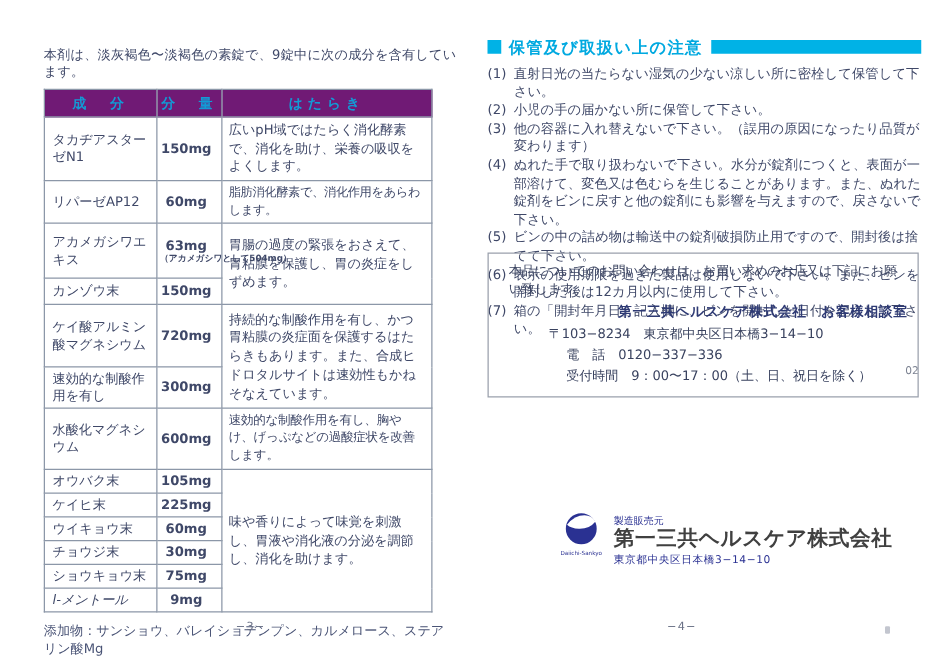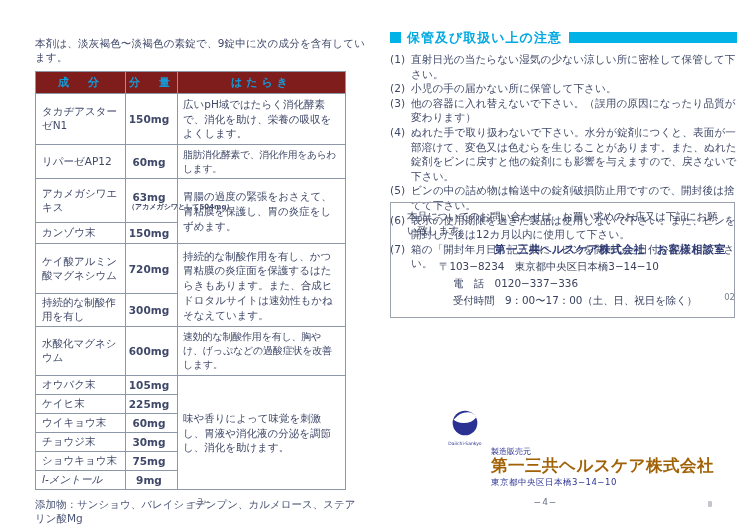--- a/index.html
+++ b/index.html
@@ -16,21 +16,21 @@
   
   .sec-head{display:flex;align-items:center;height:15px;}
   .sec-square{width:11px;height:11px;background:#00b2e6;flex:0 0 auto;}
   .sec-title{color:#00a9e0;font-weight:bold;font-size:13px;margin:0 7px 0 6px;white-space:nowrap;letter-spacing:1px;}
   .sec-bar{flex:1;height:11px;background:#00b2e6;}
 
   
   .intro{font-size:10.5px;margin-top:7px;letter-spacing:0.2px;}
   table.ing{border-collapse:collapse;margin-top:6px;width:310px;table-layout:fixed;}
   table.ing th,table.ing td{border:1px solid #8c97a8;font-size:10.5px;color:#3f4868;}
-  table.ing th{background:#7f1d1d;color:#129bd6;font-weight:bold;height:19px;letter-spacing:4px;font-size:11px;}
+  table.ing th{background:#701a75;color:#129bd6;font-weight:bold;height:19px;letter-spacing:4px;font-size:11px;}
   td.name{padding:2px 2px 2px 6px;}
   td.amt{text-align:center;padding:2px 7px 2px 2px;white-space:nowrap;font-weight:bold;}
   td.fn{padding:3px 5px;line-height:1.4;}
   .amt-note{display:block;font-size:7px;line-height:1.2;color:#3f4868;letter-spacing:0;}
   .additives{font-size:10.5px;margin-top:8px;color:#4a5476;}
 
   
   .notes{margin-top:7px;}
   .note-item{position:relative;padding-left:21px;font-size:10.6px;line-height:14.6px;letter-spacing:0.1px;}
   .note-num{position:absolute;left:0;top:0;}
@@ -42,22 +42,22 @@
   .cb-line1{letter-spacing:-0.2px;}
   .cb-name{font-weight:bold;text-align:right;color:#2e3a74;margin-top:4px;font-size:11px;letter-spacing:0.5px;}
   .cb-ind{margin-left:32px;margin-top:3px;}
   .cb-ind2{margin-left:46px;margin-top:3px;}
   .doc-num{position:absolute;right:2px;top:262px;font-size:8.5px;color:#7a8090;}
 
   .maker{position:absolute;left:58px;top:380px;display:flex;align-items:flex-start;}
   .logo-wrap{width:34px;text-align:center;margin-right:9px;}
   .logo-caption{font-size:4.5px;color:#2a3192;display:block;margin-top:1px;letter-spacing:0;}
   .maker-text{padding-top:1px;}
-  .maker-label{font-size:8px;color:#2a3192;display:block;margin-top:35px;}
-  .maker-name{font-size:16.5px;font-weight:bold;color:#a16207;display:block;line-height:1.15;letter-spacing:0.5px;}
+  .maker-label{font-size:8px;color:#2a3192;display:block;}
+  .maker-name{font-size:16.5px;font-weight:bold;color:#404040;display:block;line-height:1.15;letter-spacing:0.5px;}
   .maker-addr{font-size:8.5px;color:#2a3192;display:block;margin-top:1px;letter-spacing:0.5px;}
 
   .page-num{position:absolute;bottom:3px;left:0;width:100%;text-align:center;font-size:9px;color:#6a7186;letter-spacing:1px;}
   #page-right .page-num{text-align:center;padding-right:36px;box-sizing:border-box;}
   .print-mark{position:absolute;left:708px;top:501px;width:4px;height:6px;background:#c3c6cf;border-radius:1px;}
 </style>
 </head>
 <body>
 
 <div class="page" id="page-left">
@@ -98,21 +98,21 @@
     <tr style="height:21px;">
       <td class="name">カンゾウ末</td>
       <td class="amt">150mg</td>
     </tr>
     <tr style="height:50px;margin-left:34px;">
       <td class="name">ケイ酸アルミン酸マグネシウム</td>
       <td class="amt">720mg</td>
       <td class="fn" rowspan="2">持続的な制酸作用を有し、かつ胃粘膜の炎症面を保護するはたらきもあります。また、合成ヒドロタルサイトは速効性もかねそなえています。</td>
     </tr>
     <tr style="height:21px;">
-      <td class="name">持続的な制酸作用を有し</td>
+      <td class="name">速効的な制酸作用を有し</td>
       <td class="amt">300mg</td>
     </tr>
     <tr style="height:34px;">
       <td class="name">水酸化マグネシウム</td>
       <td class="amt">600mg</td>
       <td class="fn" style="font-size:10px;letter-spacing:-0.2px;">速効的な制酸作用を有し、胸やけ、げっぷなどの過酸症状を改善します。</td>
     </tr>
     <tr style="height:19px;">
       <td class="name">オウバク末</td>
       <td class="amt">105mg</td>

